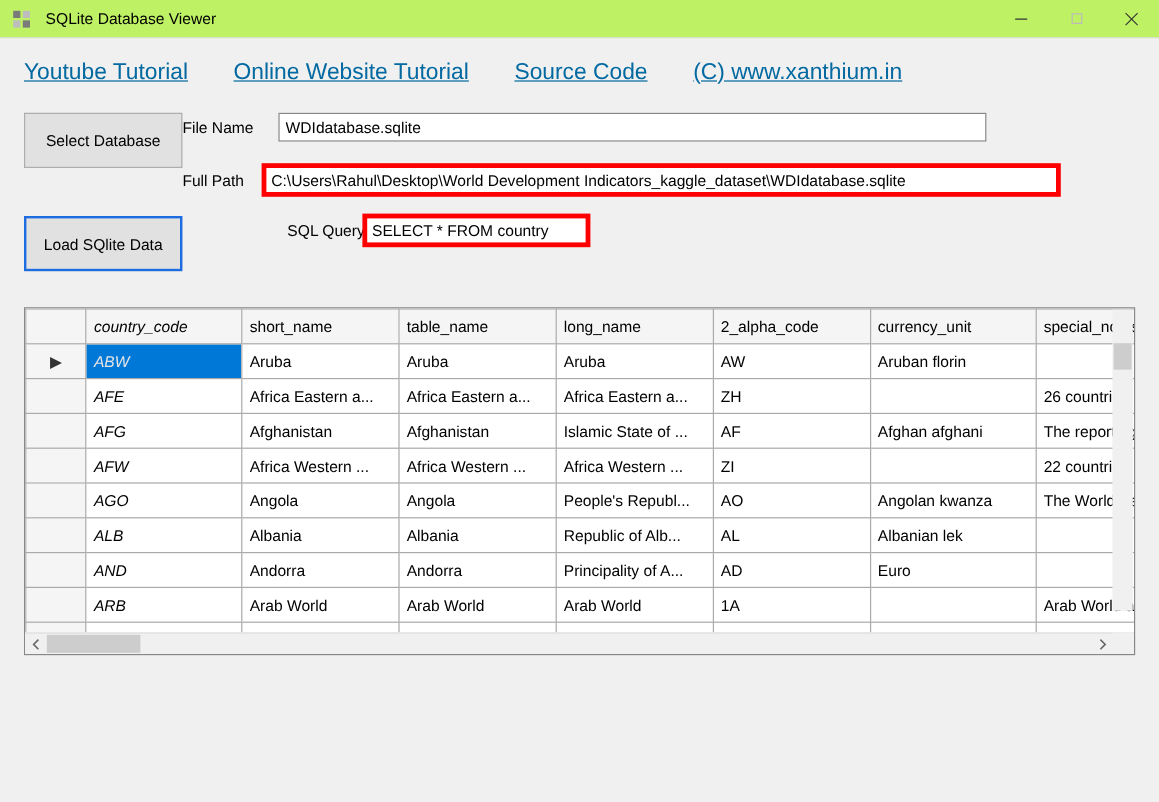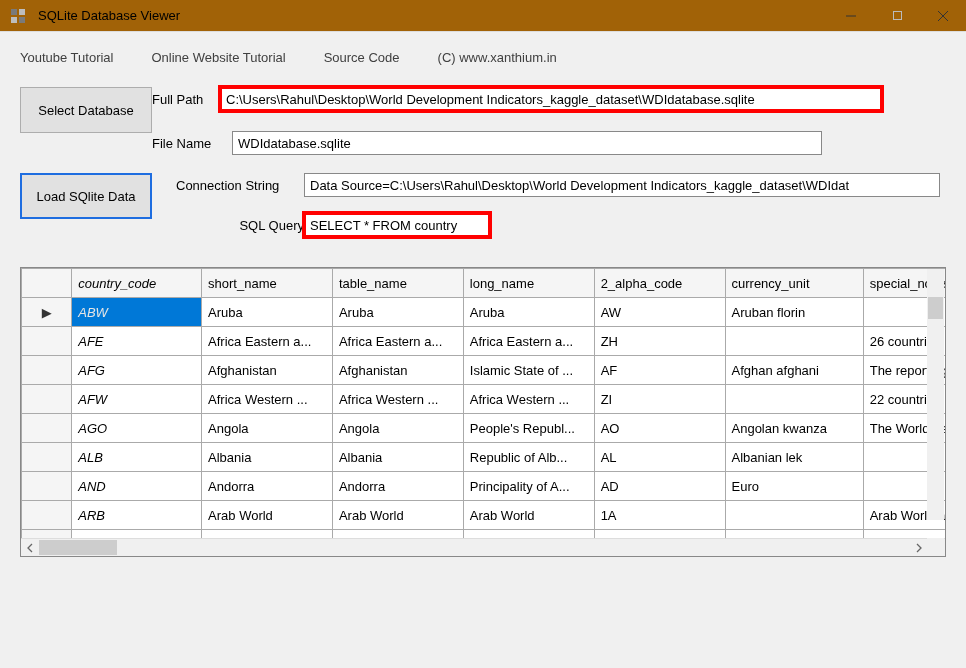--- a/index.html
+++ b/index.html
@@ -8,21 +8,21 @@
       font-size: 13px;
       background: #f0f0f0;
       width: 966px;
       height: 668px;
       overflow: hidden;
       display: flex;
       flex-direction: column;
     }
     .titlebar {
       height: 32px;
-      background: #a16207;
+      background: #bef264;
       display: flex;
       align-items: center;
       border-bottom: 1px solid #ddd;
     }
     .titlebar .icon-area {
       width: 36px;
       display: flex;
       align-items: center;
       justify-content: center;
     }
@@ -49,22 +49,23 @@
       padding: 18px 20px 10px 20px;
       display: flex;
       flex-direction: column;
     }
     .links-row {
       display: flex;
       gap: 38px;
       margin-bottom: 22px;
     }
     .links-row a {
-      color: #404040;
-      font-size: 13px;
+      color: #0369a1;
+      text-decoration: underline;
+      font-size: 19px;
       cursor: pointer;
     }
     .big-button {
       width: 132px;
       height: 46px;
       background: #e1e1e1;
       border: 1px solid #adadad;
       color: #000;
       font-size: 13px;
       display: flex;
@@ -249,37 +250,33 @@
     <a>Youtube Tutorial</a>
     <a>Online Website Tutorial</a>
     <a>Source Code</a>
     <a>(C) www.xanthium.in</a>
   </div>
 
   <div class="group1">
     <div class="big-button">Select Database</div>
     <div class="fields">
       <div class="field-line">
+        <span class="label" style="width:80px;">File Name</span>
+        <input class="text-input" style="width: 590px;" value="WDIdatabase.sqlite">
+      </div>
+      <div class="field-line">
         <span class="label" style="width:68px;">Full Path</span>
         <input class="text-input highlight" style="width: 662px;" value="C:\Users\Rahul\Desktop\World Development Indicators_kaggle_dataset\WDIdatabase.sqlite">
-      </div>
-      <div class="field-line">
-        <span class="label" style="width:80px;">File Name</span>
-        <input class="text-input" style="width: 590px;" value="WDIdatabase.sqlite">
       </div>
     </div>
   </div>
 
   <div class="group2">
     <div class="big-button blue-border">Load SQlite Data</div>
     <div class="fields">
-      <div class="field-line">
-        <span class="label" style="width:128px;">Connection String</span>
-        <input class="text-input" style="width: 636px;" value="Data Source=C:\Users\Rahul\Desktop\World Development Indicators_kaggle_dataset\WDIdat">
-      </div>
       <div class="field-line">
         <span class="label" style="width:128px;text-align:right;">SQL Query</span>
         <input class="text-input highlight" style="width: 186px;" value="SELECT * FROM country">
       </div>
     </div>
   </div>
 
   <div style="height:30px;"></div>
 
   <div class="grid-wrap">

